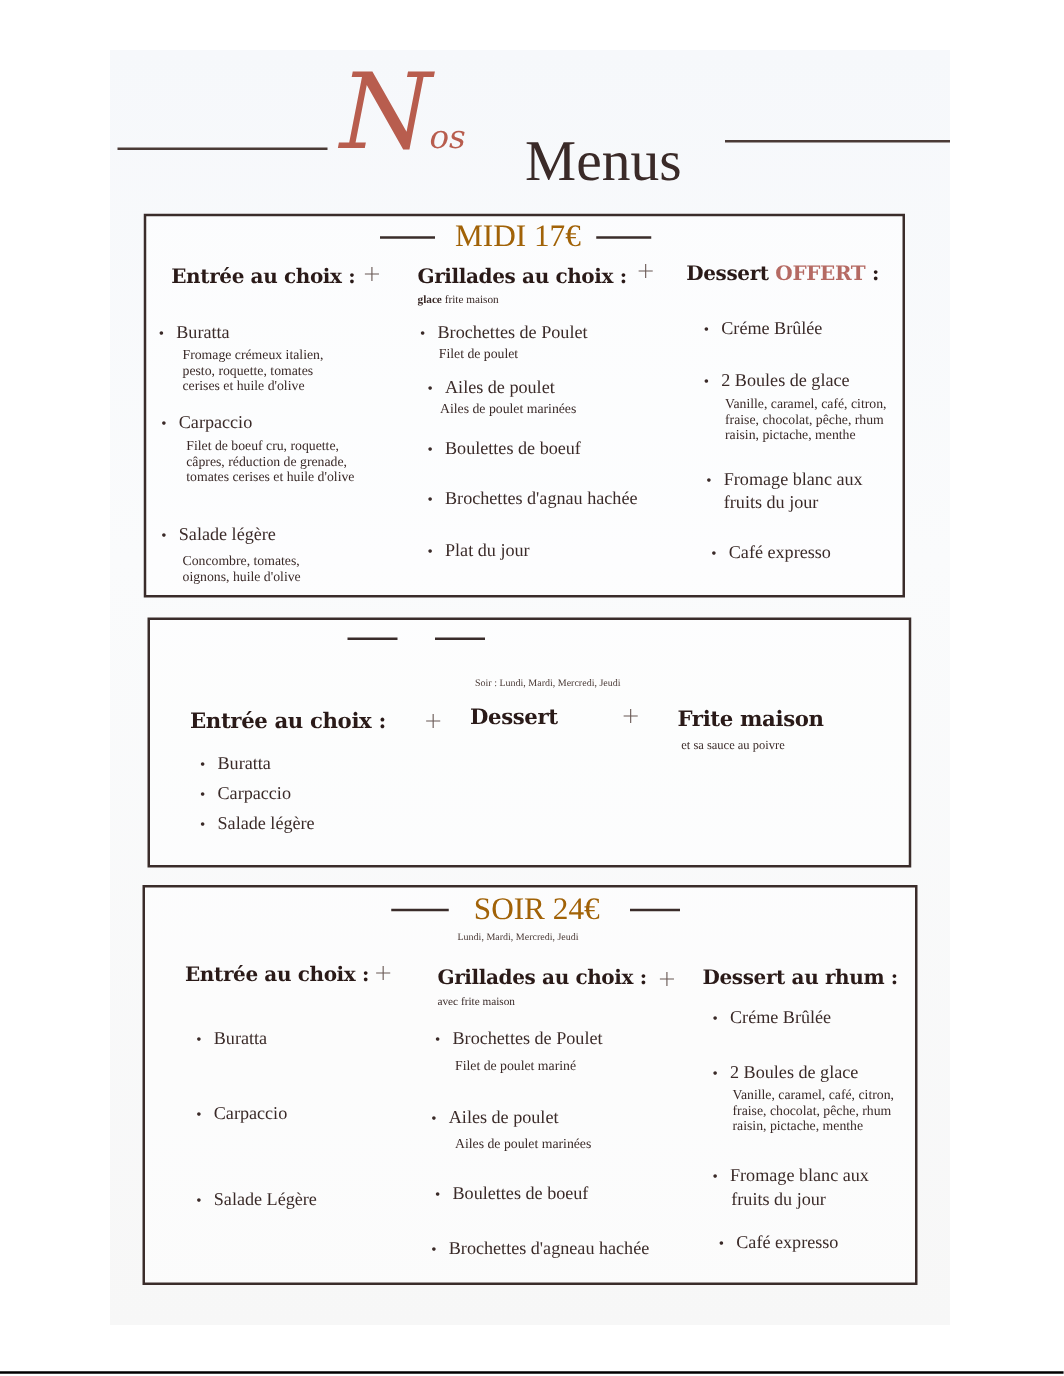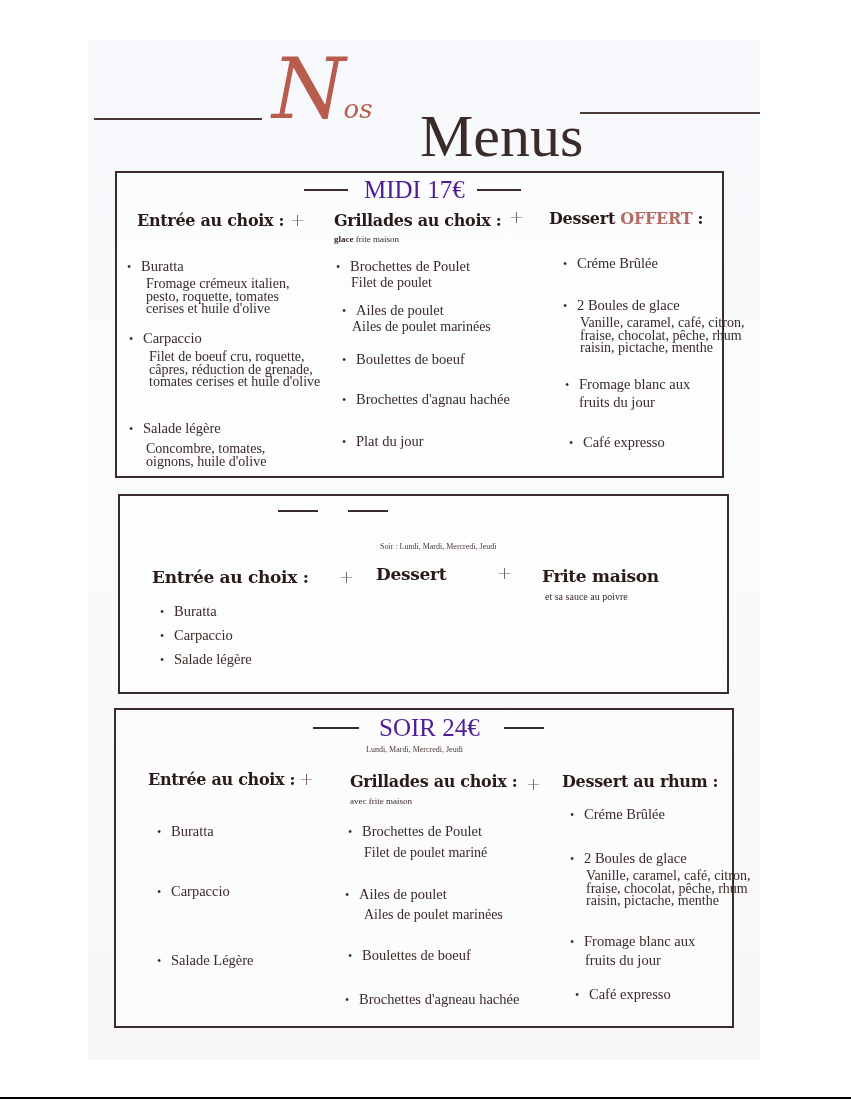--- a/index.html
+++ b/index.html
@@ -18,47 +18,47 @@
     .hdr-line.right { left: 580px; top: 112px; width: 180px; }
     .nos {
       position: absolute; left: 272px; top: 40px;
       font-family: "DejaVu Serif", serif; font-style: italic; font-size: 74px;
       color: #b85d4e; letter-spacing: -2px; font-weight: normal;
     }
     .nos .n { font-size: 84px; }
     .nos .os { font-size: 26px; letter-spacing: 0; }
     .menus-title {
       position: absolute; left: 420px; top: 102px;
-      font-family: "Liberation Serif", serif; font-size: 60px; color: #3a2a28;
+      font-family: "Liberation Serif", serif; font-size: 46px; color: #3a2a28;
     }
 
     
     .box { position: absolute; border: 2px solid #3a2c2a; background: rgba(255,255,255,0.55); }
     .box1 { left: 115px; top: 171px; width: 609px; height: 307px; }
     .box2 { left: 118px; top: 494px; width: 611px; height: 200px; }
     .box3 { left: 114px; top: 708px; width: 620px; height: 320px; }
 
     .title {
       position: absolute; font-family: "Liberation Serif", serif; font-size: 25px;
-      color: #4c1d95; white-space: nowrap; display: flex; align-items: center;
+      color: #a16207; white-space: nowrap; display: flex; align-items: center;
     }
     .title .dash { display: inline-block; height: 1.5px; background: #3a2c2a; }
     .subtitle { position: absolute; font-size: 8px; color: #4a3a36; white-space: nowrap; font-family: "Liberation Serif", serif; }
 
     .head {
       position: absolute; font-family: "DejaVu Serif", serif; font-weight: bold;
       font-size: 16px; color: #2a1a18; white-space: nowrap; letter-spacing: -0.3px;
     }
     .head .accent { color: #b56a63; }
     .plus { position: absolute; font-family: "DejaVu Sans", sans-serif; font-size: 18px; color: #6a5a56; font-weight: 300; }
     .note { position: absolute; font-size: 9px; color: #3a2a28; font-family: "Liberation Serif", serif; white-space: nowrap; }
 
     .item { position: absolute; font-family: "Liberation Serif", serif; font-size: 14.5px; color: #3a2a28; white-space: nowrap; }
     .item .bul { display: inline-block; width: 14px; font-size: 12px; }
-    .desc { position: absolute; font-family: "Liberation Serif", serif; font-size: 14px; color: #3a2a28; line-height: 12.5px; white-space: nowrap; }
+    .desc { position: absolute; font-family: "Liberation Serif", serif; font-size: 11px; color: #3a2a28; line-height: 12.5px; white-space: nowrap; }
   </style>
 </head>
 <body>
 
 <div class="paper"></div>
 
 <div class="hdr-line left"></div>
 <div class="nos"><span class="n">N</span><span class="os">os</span></div>
 <div class="menus-title">Menus</div>
 <div class="hdr-line right"></div>

